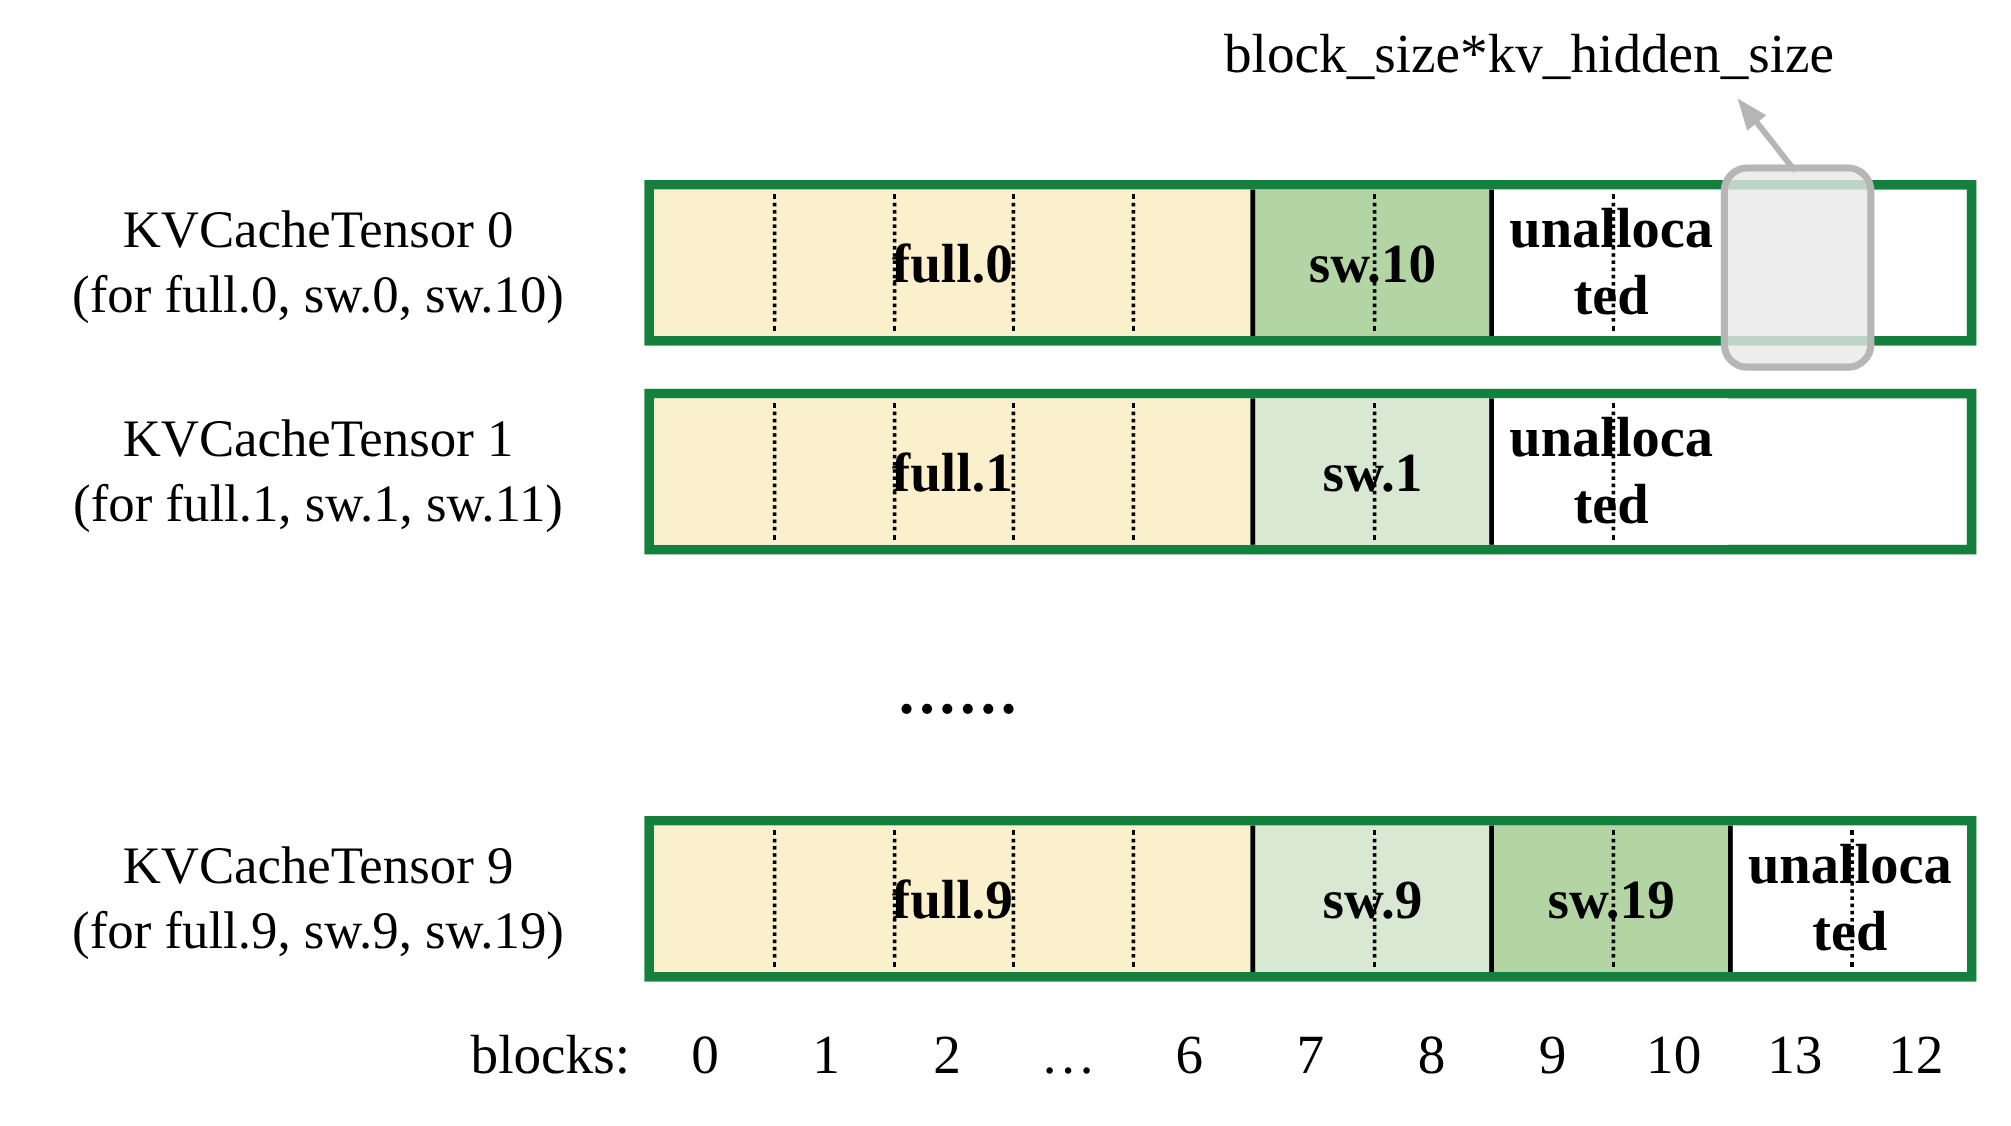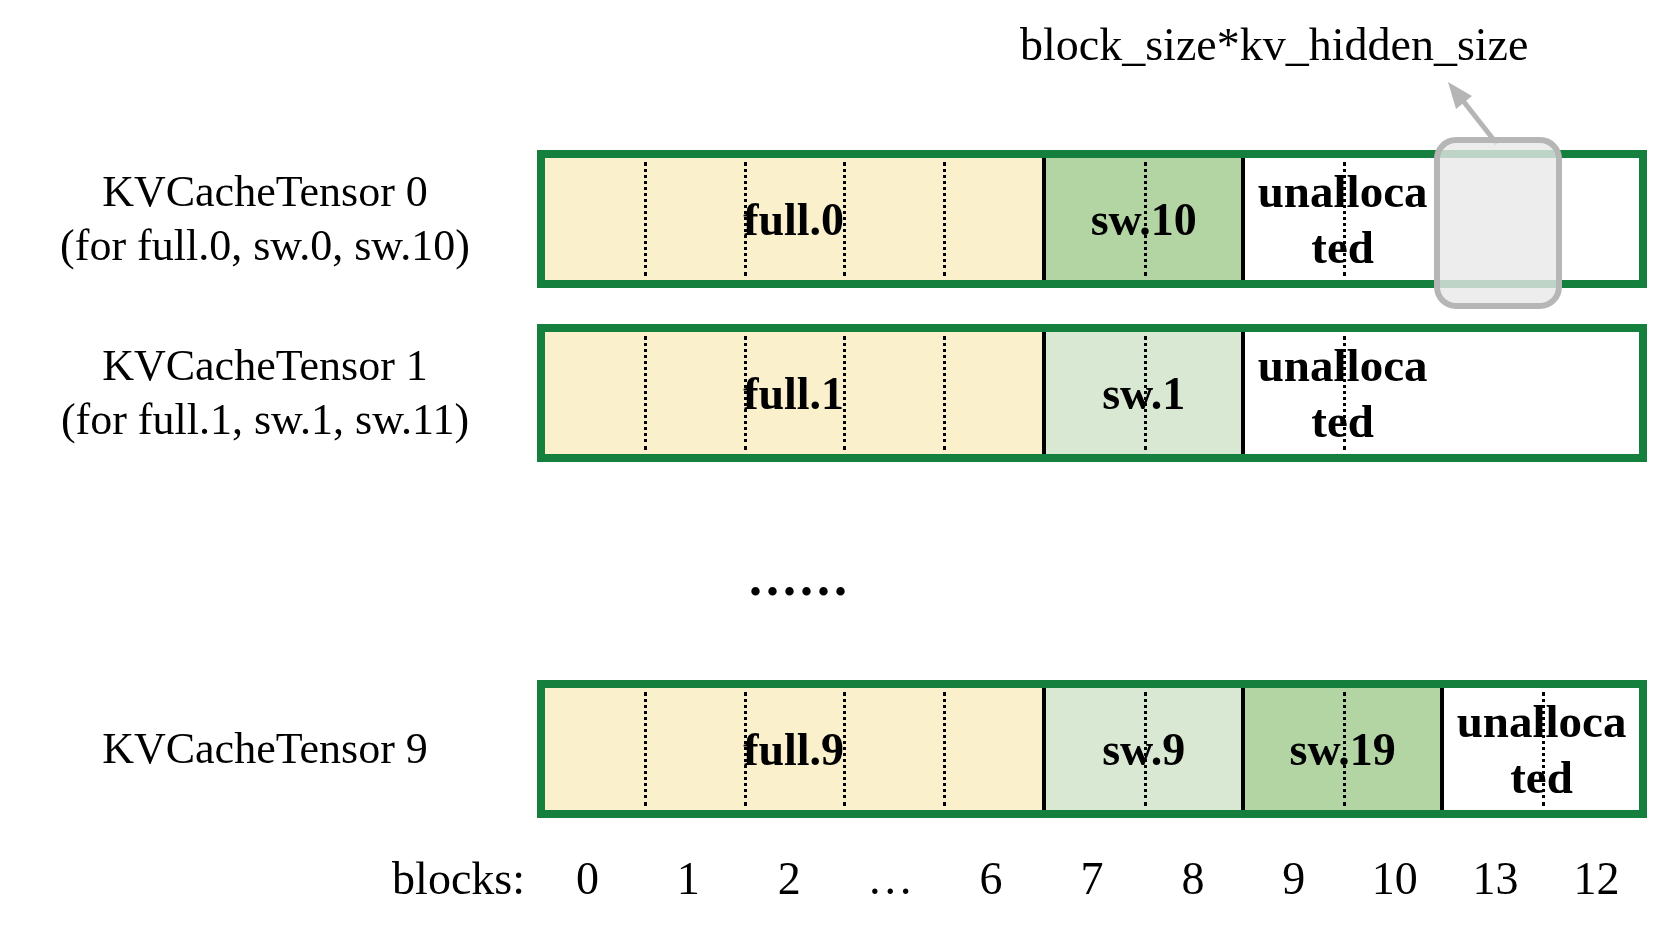--- a/index.html
+++ b/index.html
@@ -130,20 +130,21 @@
         <span class="seg-text">unalloca
 ted</span>
         <div class="dot-line" style="left: 50%;"></div>
       </div>
   </div>
 
   <div class="mid-ellipsis">......</div>
 
   <div class="row-label" style="top:680px">
     <div>KVCacheTensor 9</div>
+    <div>(for full.9, sw.9, sw.19)</div>
   </div>
   <div class="bar" style="top:680px">
     <div class="seg seg-full">
         <span class="seg-text">full.9</span>
         <div class="dot-line" style="left: 20%;"></div>
         <div class="dot-line" style="left: 40%;"></div>
         <div class="dot-line" style="left: 60%;"></div>
         <div class="dot-line" style="left: 80%;"></div>
       </div>
     <div class="seg seg-swl">

